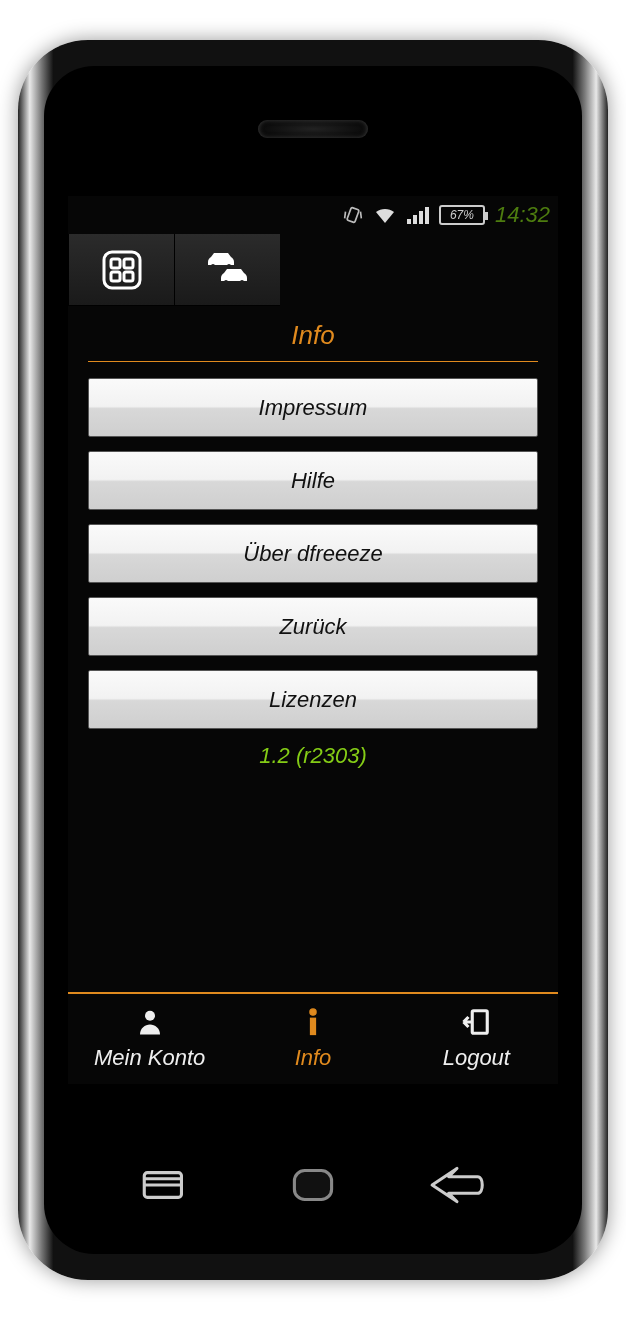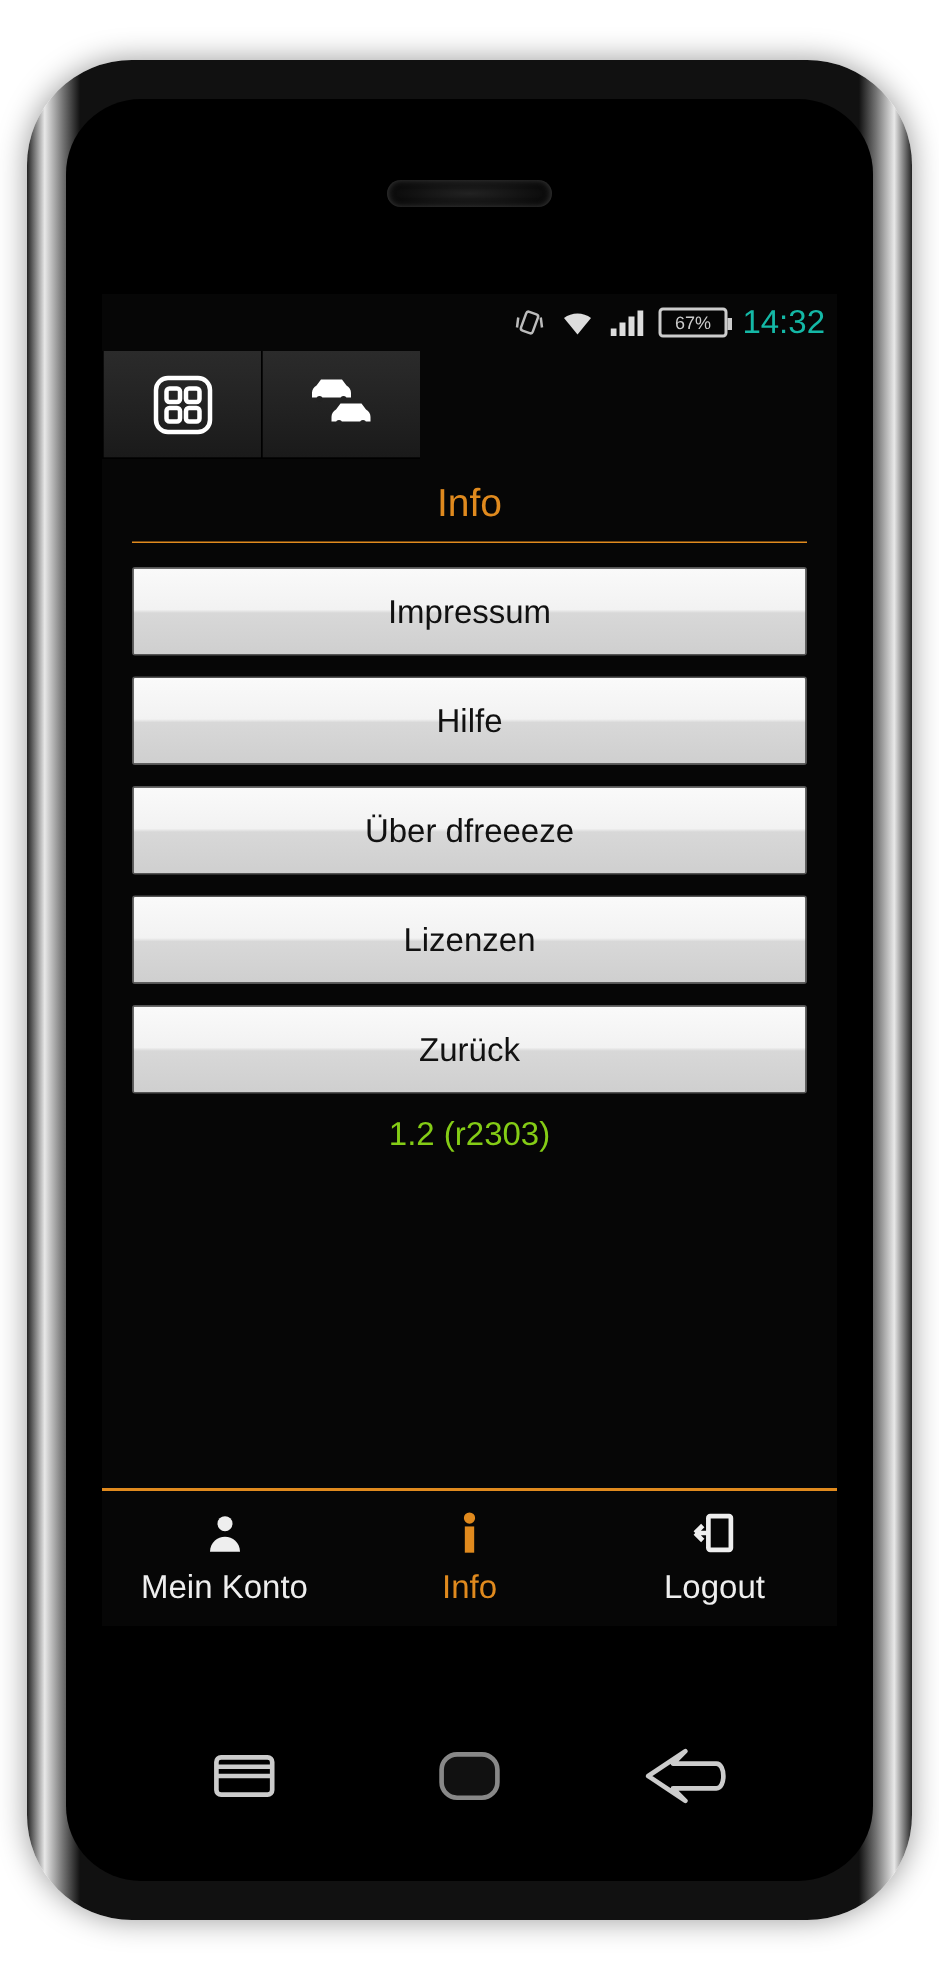--- a/index.html
+++ b/index.html
@@ -10,20 +10,21 @@
     display: flex; align-items: center; justify-content: center;
   }
   
   .device {
     width: 590px; height: 1240px;
     border-radius: 70px;
     background: linear-gradient(90deg,#222 0%,#e8e8e8 2%,#777 4%,#111 6%,#111 94%,#777 96%,#e8e8e8 98%,#222 100%);
     padding: 26px;
     position: relative;
     box-shadow: 0 0 20px rgba(0,0,0,.4);
+    font-style: italic;
   }
   .device-inner{
     width:100%; height:100%;
     background:#000;
     border-radius: 50px;
     position: relative;
     overflow:hidden;
   }
   .speaker{
     position:absolute; top:54px; left:50%; transform:translateX(-50%);
@@ -119,21 +120,21 @@
           <svg width="22" height="18" viewBox="0 0 22 18">
               <rect x="0" y="13" width="4" height="5" fill="#ddd"></rect>
               <rect x="6" y="9" width="4" height="9" fill="#ddd"></rect>
               <rect x="12" y="5" width="4" height="13" fill="#ddd"></rect>
               <rect x="18" y="1" width="4" height="17" fill="#ddd"></rect>
             </svg>
         </span>
         <span class="batt">
             <span>67%</span>
           </span>
-        <span style="font-size:22px;color:#14b8a6;">14:32</span>
+        <span style="font-size:22px;color:#4d7c0f;">14:32</span>
       </div>
 
       <div class="header">
         <div class="header-btn">
           <svg width="44" height="44" viewBox="0 0 44 44">
             <rect x="4" y="4" width="36" height="36" rx="8" fill="none" stroke="#fff" stroke-width="3"></rect>
             <rect x="11" y="11" width="9" height="9" rx="2" fill="none" stroke="#fff" stroke-width="3"></rect>
             <rect x="24" y="11" width="9" height="9" rx="2" fill="none" stroke="#fff" stroke-width="3"></rect>
             <rect x="11" y="24" width="9" height="9" rx="2" fill="none" stroke="#fff" stroke-width="3"></rect>
             <rect x="24" y="24" width="9" height="9" rx="2" fill="none" stroke="#fff" stroke-width="3"></rect>
@@ -159,24 +160,24 @@
         <div class="list-btn">
             <span>Impressum</span>
           </div>
         <div class="list-btn">
             <span>Hilfe</span>
           </div>
         <div class="list-btn">
             <span>Über dfreeeze</span>
           </div>
         <div class="list-btn">
+            <span>Zurück</span>
+          </div>
+        <div class="list-btn">
             <span>Lizenzen</span>
-          </div>
-        <div class="list-btn">
-            <span>Zurück</span>
           </div>
       </div>
 
       <div class="version">1.2 (r2303)</div>
 
       <div class="tabbar">
         <div class="tab">
           <span>
             <svg viewBox="0 0 24 24">
                 <circle cx="12" cy="7" r="4" fill="#eee"></circle>

